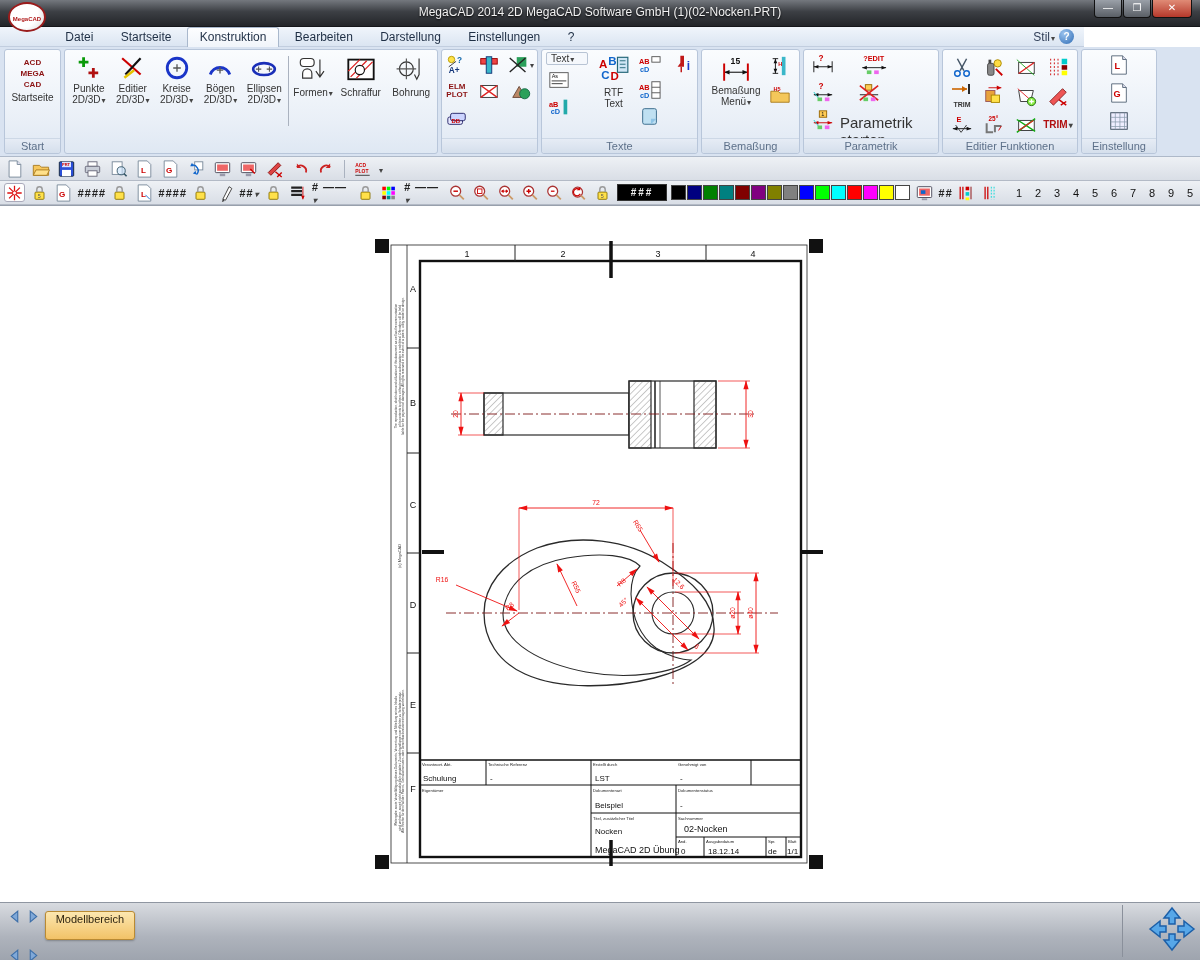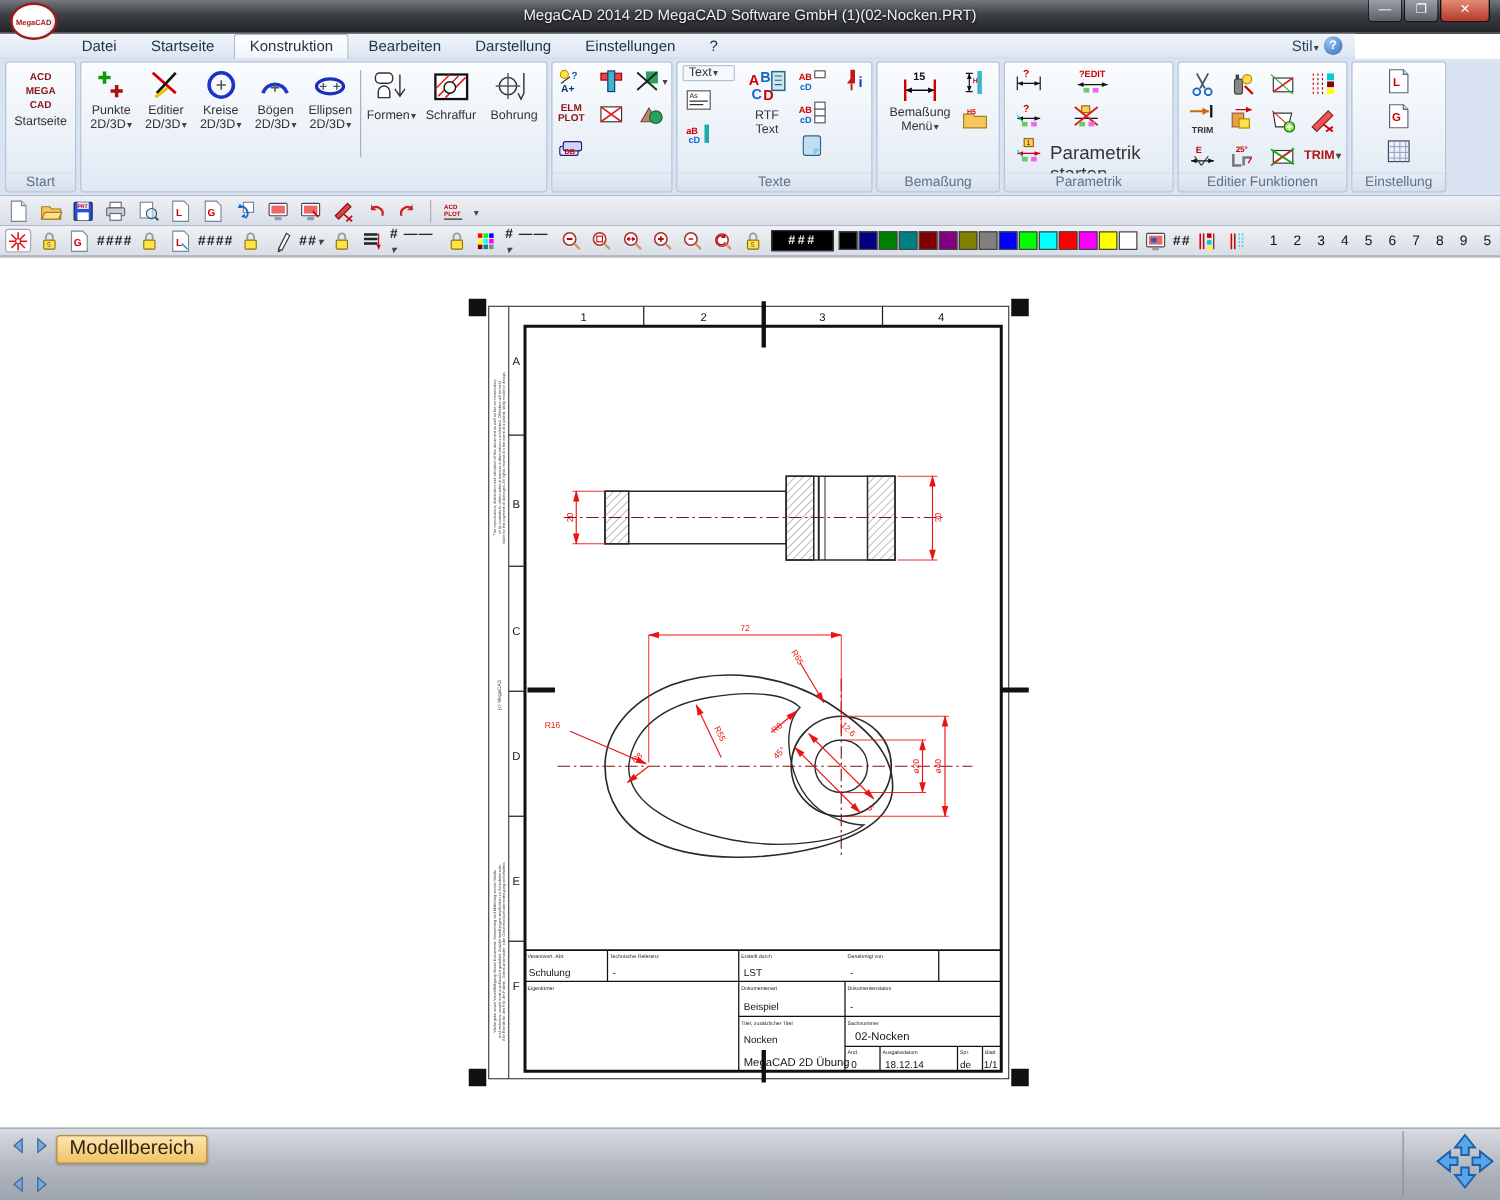--- a/index.html
+++ b/index.html
@@ -67,21 +67,21 @@
   .tl{font-size:4.2px;fill:#222}
   .tv{font-size:8px;fill:#111}
   .dim{font-size:6.8px;fill:#e11;text-anchor:middle}
   .mg{font-size:3.1px;fill:#444;text-anchor:middle}
   
   #statusbar{position:absolute;left:0;top:902px;width:1200px;height:58px;
     background:linear-gradient(#d8dbe0,#aeb3bc 60%,#9ea4ae);border-top:1px solid #8f96a1}
   .sarr{width:16px;height:16px;display:inline-flex;align-items:center;justify-content:center}
   .sarr svg{width:13px;height:13px}
   #modeltab{display:inline-block;background:linear-gradient(#fce7b0,#f2c267);border:1px solid #b98a33;
-    border-radius:3px;padding:1px 10px 2px;font-size:16px;color:#2e2410;box-shadow:0 1px 2px rgba(0,0,0,.25)}
+    border-radius:3px;padding:1px 10px 14px;font-size:11px;color:#2e2410;box-shadow:0 1px 2px rgba(0,0,0,.25)}
   #statdiv{position:absolute;left:1122px;top:3px;width:1px;height:52px;background:#8a909b}
   #pannav{position:absolute;left:1144px;top:900px;width:56px;height:58px}
 </style>
 </head>
 <body>
 
 <div id="titlebar">
   <div id="wintitle">MegaCAD 2014 2D  MegaCAD Software GmbH (1)(02-Nocken.PRT)</div>
   <div class="winbtns">
     <div class="wb">—</div>

